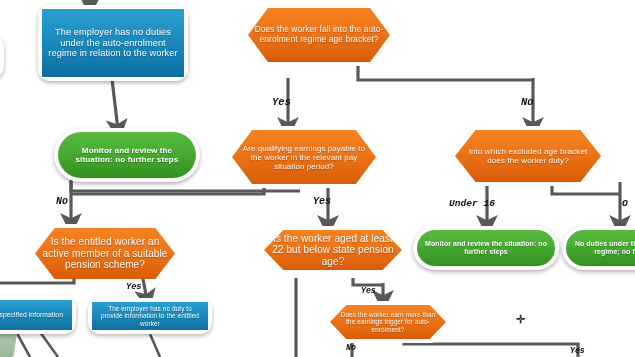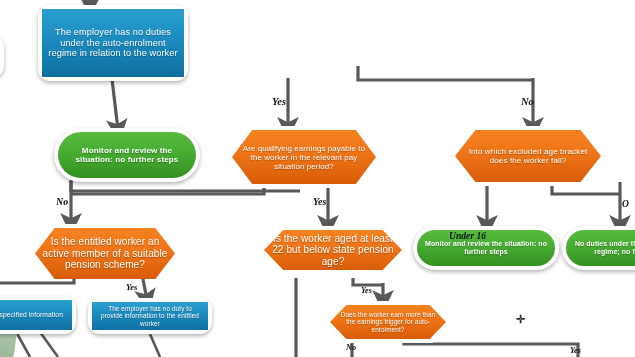--- a/index.html
+++ b/index.html
@@ -71,21 +71,21 @@
   }
 
   
   .elabel{
     position:absolute;
     z-index:4;
     color:#111111;
     font-style:italic;
     font-weight:600;
     white-space:nowrap;
-    font-family:Liberation Serif, serif;
+    font-family:Liberation Mono, monospace;
   }
 
   
   .cursor{
     position:absolute;z-index:9;
     color:#2b2b2b;
     font-weight:700;
     line-height:1;
   }
 </style>
@@ -156,29 +156,32 @@
   <div class="node rrect blue" style="left:42px;top:9px;width:142px;height:68px;font-size:9.2px;">
     <span class="txt">The employer has no duties under the auto-enrolment regime in relation to the worker</span>
   </div>
 
   <div class="halo pill" style="left:54px;top:128px;width:146px;height:54px;"></div>
   <div class="node pill green" style="left:58px;top:132px;width:138px;height:46px;font-size:8.1px;">
     <span class="txt">Monitor and review the situation: no further steps</span>
   </div>
 
   <div class="halo hex" style="left:244px;top:4px;width:150px;height:62px;"></div>
+  <div class="node hex orange" style="left:248px;top:8px;width:142px;height:54px;font-size:8.4px;">
+    <span class="txt">Does the worker fall into the auto-enrolment regime age bracket?</span>
+  </div>
 
   <div class="halo hex" style="left:228px;top:126px;width:152px;height:62px;"></div>
   <div class="node hex orange" style="left:232px;top:130px;width:144px;height:54px;font-size:7.9px;">
     <span class="txt">Are qualifying earnings payable to the worker in the relevant pay situation period?</span>
   </div>
 
   <div class="halo hex" style="left:451px;top:126px;width:154px;height:60px;"></div>
   <div class="node hex orange" style="left:455px;top:130px;width:146px;height:52px;font-size:8.1px;">
-    <span class="txt">Into which excluded age bracket does the worker fall?</span>
+    <span class="txt">Into which excluded age bracket does the worker duty?</span>
   </div>
 
   <div class="halo hex" style="left:31px;top:224px;width:148px;height:52px;"></div>
   <div class="node hex orange" style="left:35px;top:228px;width:140px;height:51px;font-size:10px;">
     <span class="txt">Is the entitled worker an active member of a suitable pension scheme?</span>
   </div>
 
   <div class="halo hex" style="left:260px;top:226px;width:146px;height:52px;"></div>
   <div class="node hex orange" style="left:264px;top:230px;width:138px;height:40px;font-size:10px;">
     <span class="txt">Is the worker aged at least 22 but below state pension age?</span>
@@ -214,21 +217,21 @@
   </div>
 
   <div class="elabel" style="left:272px;top:96px;font-size:10.5px;">Yes</div>
 
   <div class="elabel" style="left:521px;top:96px;font-size:10.5px;">No</div>
 
   <div class="elabel" style="left:313px;top:196px;font-size:10px;">Yes</div>
 
   <div class="elabel" style="left:56px;top:196px;font-size:10px;">No</div>
 
-  <div class="elabel" style="left:449px;top:198px;font-size:9.6px;margin-top:32px;">Under 16</div>
+  <div class="elabel" style="left:449px;top:198px;font-size:9.6px;">Under 16</div>
 
   <div class="elabel" style="left:622px;top:198px;font-size:9.6px;">O</div>
 
   <div class="elabel" style="left:126px;top:282px;font-size:8.6px;">Yes</div>
 
   <div class="elabel" style="left:361px;top:286px;font-size:8.2px;">Yes</div>
 
   <div class="elabel" style="left:346px;top:343px;font-size:8.2px;">No</div>
 
   <div class="elabel" style="left:570px;top:346px;font-size:8.2px;">Yes</div>

